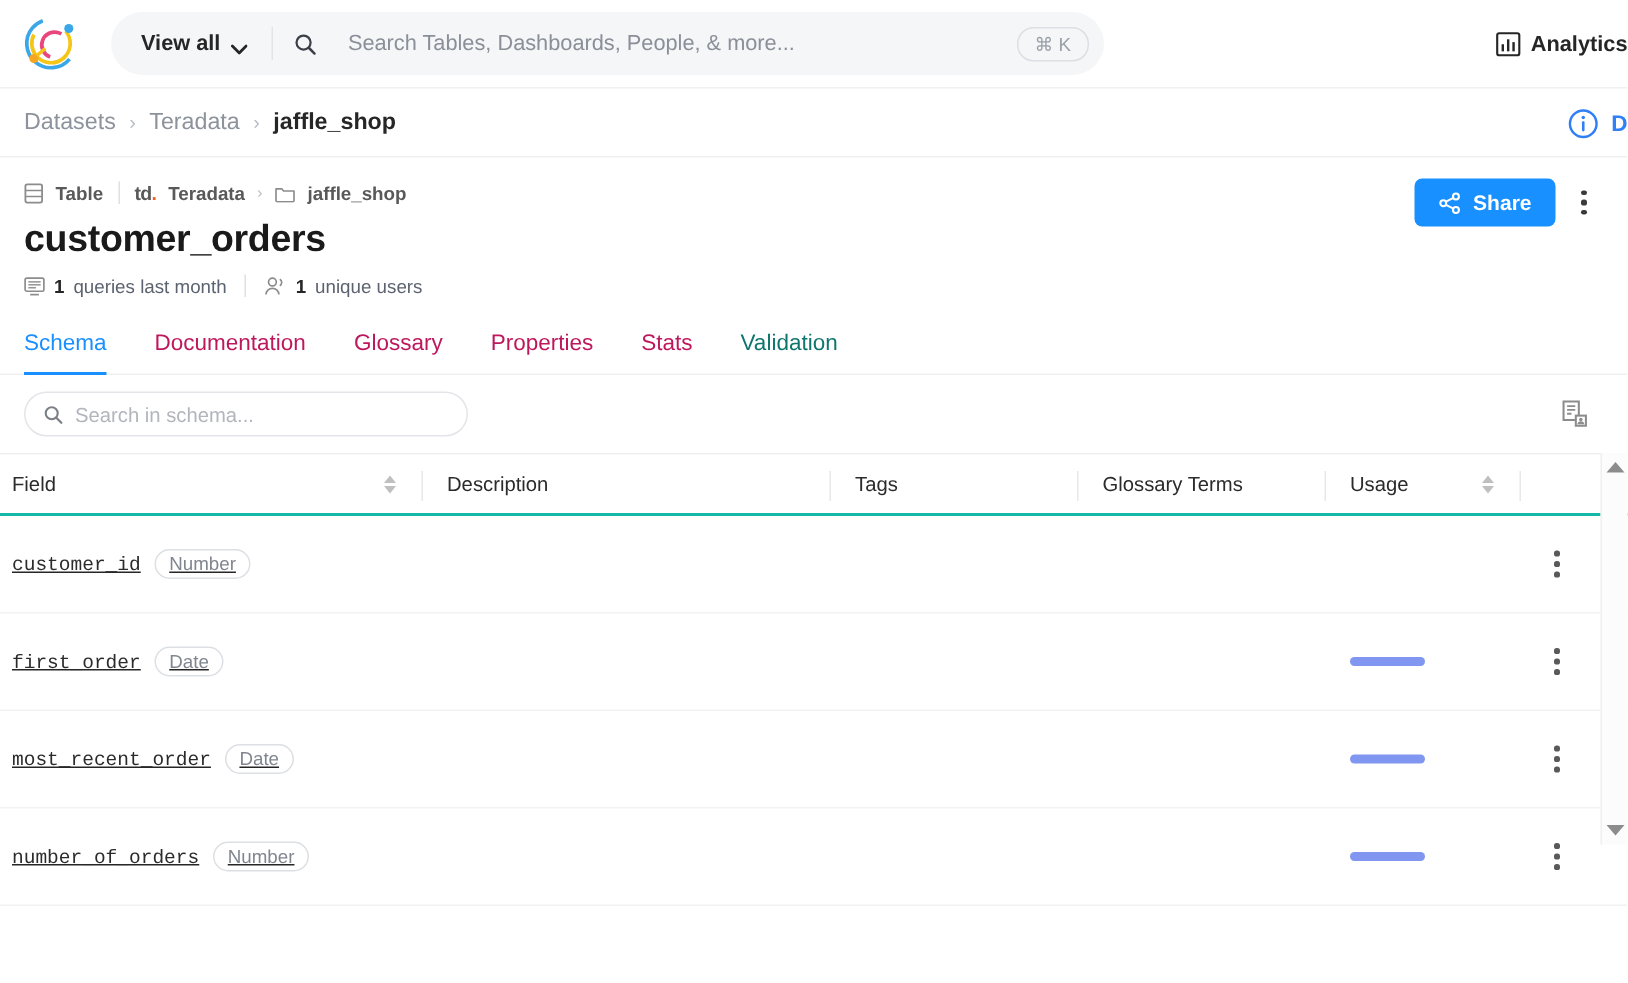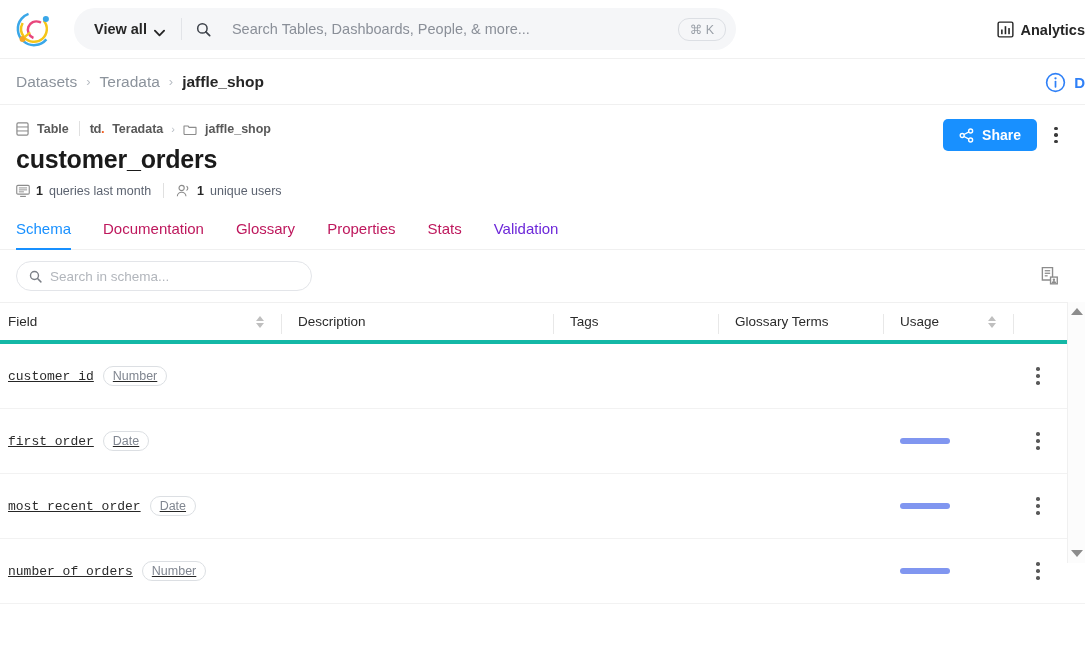--- a/index.html
+++ b/index.html
@@ -130,21 +130,21 @@
   .tab {
     font-size: 15px; color: #be185d; padding: 10px 16px 12px 16px;
     cursor: pointer; position: relative; white-space: nowrap;
   }
   .tab:first-child { padding-left: 0; }
   .tab.active { color: #1890ff; }
   .tab.active::after {
     content: ""; position: absolute; left: 0; right: 16px; bottom: -1px;
     height: 2.5px; background: #1890ff;
   }
-  .tab.disabled { color: #6d28d9; cursor: default; }
+  .tab.disabled { color: #0f766e; cursor: default; }
 
   
   .schematoolbar {
     height: 52px; display: flex; align-items: center;
     padding: 0 16px; position: relative;
   }
   .schemasearch {
     display: flex; align-items: center; gap: 8px;
     border: 1px solid #e3e5e9; border-radius: 18px;
     height: 30px; width: 296px; padding: 0 12px; background: #fff;
@@ -157,21 +157,21 @@
   .rawbtn {
     position: absolute; right: 22px; top: 50%; transform: translateY(-50%);
     width: 26px; height: 26px; display: flex; align-items: center; justify-content: center;
     cursor: pointer;
   }
 
   
   .tablewrap { position: relative; }
   .thead {
     display: flex; align-items: center;
-    height: 42px; border-top: 1px solid #f0f0f0; border-bottom: 4px solid #14b8a6;
+    height: 42px; border-top: 1px solid #f0f0f0; border-bottom: 2px solid #14b8a6;
     font-size: 13.5px; color: #2b2b2b;
   }
   .th { display: flex; align-items: center; height: 100%; padding-left: 0; position: relative; }
   .th .thlabel { white-space: nowrap; }
   .th-divider { position: absolute; right: 0; top: 11px; width: 1px; height: 20px; background: #e8e8e8; }
   .sorter { display: flex; flex-direction: column; gap: 2px; margin-left: auto; margin-right: 18px; }
   .sorter .up, .sorter .down {
     width: 0; height: 0; border-left: 4.5px solid transparent; border-right: 4.5px solid transparent;
   }
   .sorter .up { border-bottom: 5px solid #bfbfbf; }

